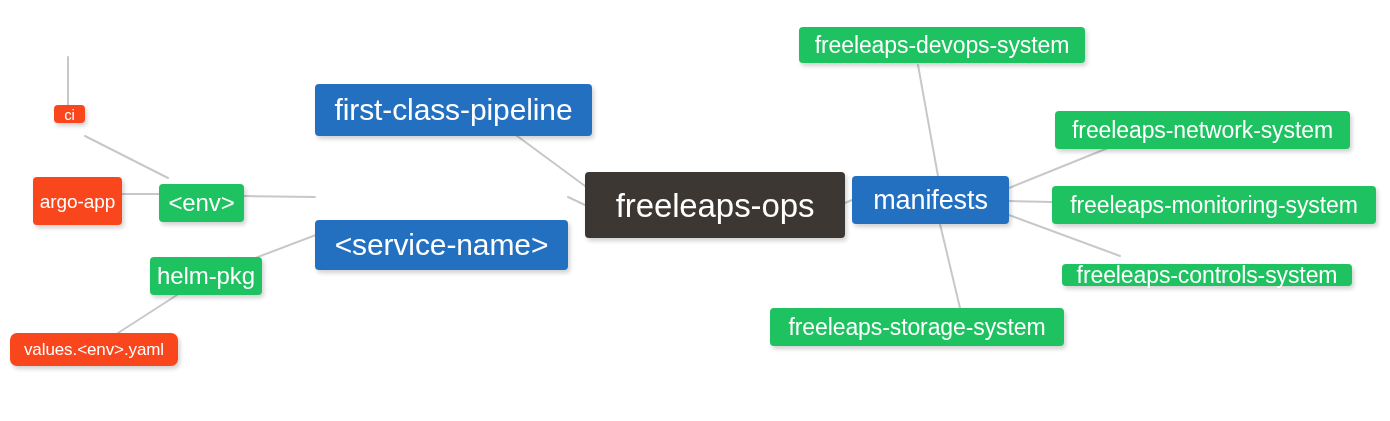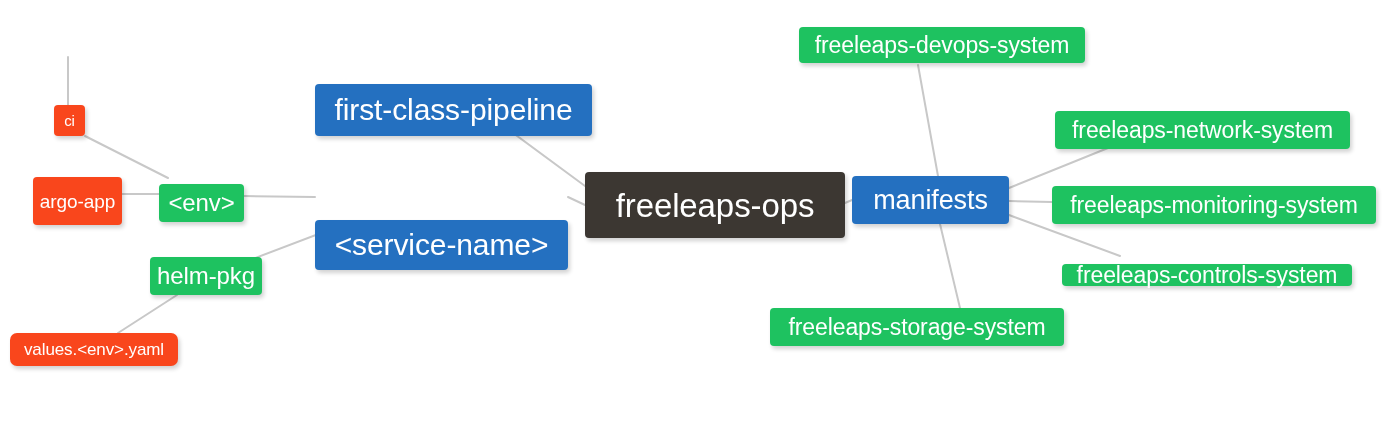--- a/index.html
+++ b/index.html
@@ -90,21 +90,21 @@
 
       <line x1="1009" y1="201" x2="1052" y2="202"></line>
 
       <line x1="1009" y1="215" x2="1120" y2="256"></line>
 
       <line x1="940" y1="224" x2="960" y2="308"></line>
     </g>
   </svg>
 
 
-  <div class="node n-red-sm" style="left:54px; top:105px; width:31px; height:31px;">
+  <div class="node n-red-sm" style="left:54px; top:105px; width:31px; height:18px;">
     <span class="node-label">ci</span>
   </div>
 
   <div class="node n-red-md" style="left:33px; top:177px; width:89px; height:48px;">
     <span class="node-label">argo-app</span>
   </div>
 
   <div class="node n-red-lg" style="left:10px; top:333px; width:168px; height:33px;">
     <span class="node-label">values.&lt;env&gt;.yaml</span>
   </div>

